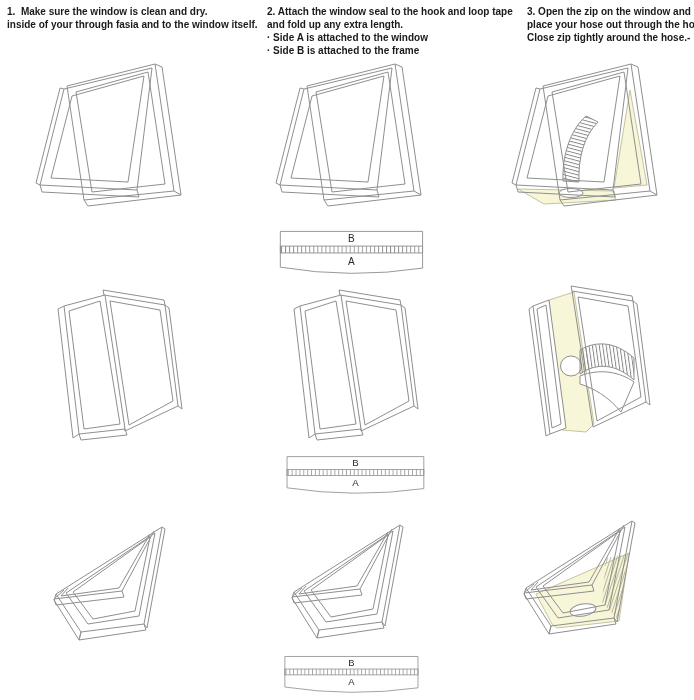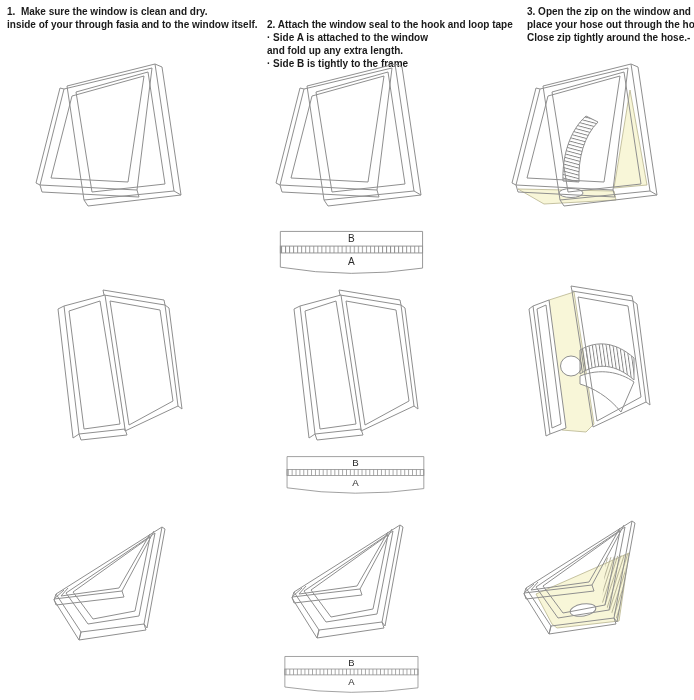--- a/index.html
+++ b/index.html
@@ -106,25 +106,25 @@
       <rect x="8" y="23" width="155" height="7.5" fill="url(#pat-ticks)" stroke="#8f8f8f" stroke-width="1"></rect>
     </g>
   </defs>
 </svg>
 
 <div class="instr" style="left:7px;top:5px;">
   <div class="line">1.  Make sure the window is clean and dry.</div>
   <div class="line">inside of your through fasia and to the window itself.</div>
 </div>
 
-<div class="instr" style="left:267px;top:18px;">
+<div class="instr" style="left:267px;top:5px;">
   <div class="line">2. Attach the window seal to the hook and loop tape</div>
+  <div class="line">and fold up any extra length.</div>
   <div class="line">· Side A is attached to the window</div>
-  <div class="line">and fold up any extra length.</div>
-  <div class="line">· Side B is tightly to the frame</div>
+  <div class="line">· Side B is attached to the frame</div>
 </div>
 
 <div class="instr" style="left:527px;top:5px;">
   <div class="line">3. Open the zip on the window and</div>
   <div class="line">place your hose out through the hole.</div>
   <div class="line">Close zip tightly around the hose.-</div>
 </div>
 
 <svg class="fig" style="left:22px;top:58px;" width="210" height="170" viewBox="0 0 210 170">
     <use href="#g-tophung"></use>

